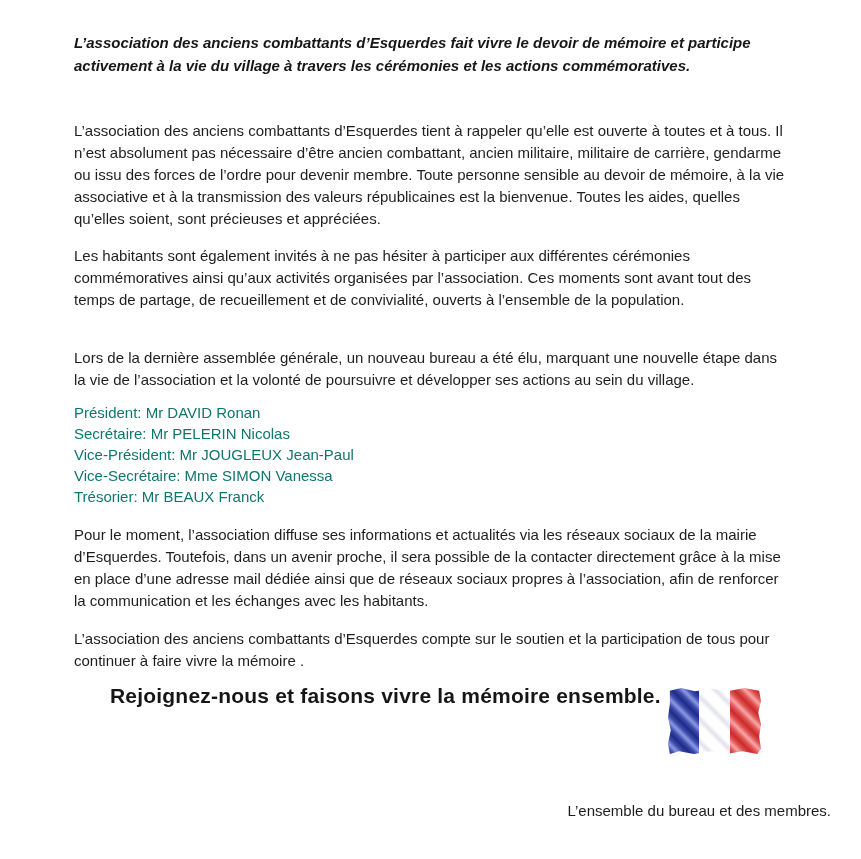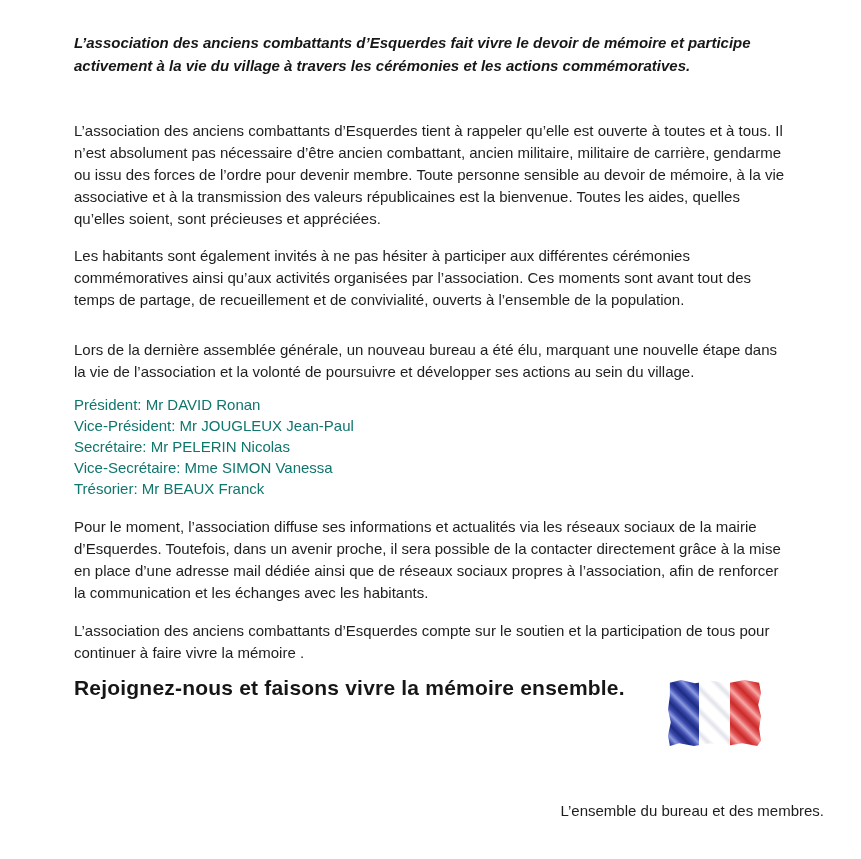--- a/index.html
+++ b/index.html
@@ -27,21 +27,21 @@
     line-height: 23px;
     color: #171717;
   }
   p.bodytext {
     font-size: 15px;
     line-height: 22px;
     color: #1e1e1e;
   }
   .p1 { margin-top: 43px; }
   .p2 { margin-top: 15px; }
-  .p3 { margin-top: 28px; }
+  .p3 { margin-top: 36px; }
   .p4 { margin-top: 17px; }
   .p5 { margin-top: 16px; }
   .bureau {
     margin-top: 11px;
     font-size: 15px;
     line-height: 21px;
     color: #0f766e;
   }
   .cta-row {
     margin-top: 9px;
@@ -49,20 +49,21 @@
     align-items: flex-start;
     width: 718px;
   }
   .cta {
     flex: 1;
     font-size: 21px;
     font-weight: bold;
     color: #161616;
     letter-spacing: 0.2px;
     line-height: 30px;
+    margin-left: 36px;
   }
   .flag {
     width: 93px; height: 66px;
     margin-top: 7px;
     margin-right: 31px;
     display: flex;
     flex-shrink: 0;
     clip-path: polygon(2% 4%, 14% 0%, 29% 5%, 47% 1%, 64% 5%, 82% 0%, 98% 4%,
                        100% 20%, 97% 38%, 100% 55%, 98% 74%, 100% 92%, 96% 100%,
                        80% 96%, 62% 100%, 45% 96%, 28% 100%, 12% 96%, 2% 100%,
@@ -77,42 +78,42 @@
     background: repeating-linear-gradient(45deg,
       #ffffff 0px, #ffffff 5px, #e2e3ea 9px, #ffffff 13px, #ffffff 16px);
   }
   .flag-band.red {
     background: repeating-linear-gradient(45deg,
       #c92b2b 0px, #e25252 4px, #f5a8a8 8px, #e25252 12px, #c92b2b 16px);
   }
   .closing {
     position: absolute;
     top: 802px;
-    right: 37px;
+    right: 30px;
     font-size: 15px;
     color: #1e1e1e;
   }
 </style>
 </head>
 <body>
 
 <div class="page">
 
   <p class="intro textblock">L’association des anciens combattants d’Esquerdes fait vivre le devoir de mémoire et participe activement à la vie du village à travers les cérémonies et les actions commémoratives.</p>
 
   <p class="bodytext textblock p1">L’association des anciens combattants d’Esquerdes tient à rappeler qu’elle est ouverte à toutes et à tous. Il n’est absolument pas nécessaire d’être ancien combattant, ancien militaire, militaire de carrière, gendarme ou issu des forces de l’ordre pour devenir membre. Toute personne sensible au devoir de mémoire, à la vie associative et à la transmission des valeurs républicaines est la bienvenue. Toutes les aides, quelles qu’elles soient, sont précieuses et appréciées.</p>
 
   <p class="bodytext textblock p2">Les habitants sont également invités à ne pas hésiter à participer aux différentes cérémonies commémoratives ainsi qu’aux activités organisées par l’association. Ces moments sont avant tout des temps de partage, de recueillement et de convivialité, ouverts à l’ensemble de la population.</p>
 
   <p class="bodytext textblock p3">Lors de la dernière assemblée générale, un nouveau bureau a été élu, marquant une nouvelle étape dans la vie de l’association et la volonté de poursuivre et développer ses actions au sein du village.</p>
 
   <div class="bureau textblock">
     <div>Président: Mr DAVID Ronan</div>
+    <div>Secrétaire: Mr PELERIN Nicolas</div>
     <div>Vice-Président: Mr JOUGLEUX Jean-Paul</div>
-    <div>Secrétaire: Mr PELERIN Nicolas</div>
     <div>Vice-Secrétaire: Mme SIMON Vanessa</div>
     <div>Trésorier: Mr BEAUX Franck</div>
   </div>
 
   <p class="bodytext textblock p4">Pour le moment, l’association diffuse ses informations et actualités via les réseaux sociaux de la mairie d’Esquerdes. Toutefois, dans un avenir proche, il sera possible de la contacter directement grâce à la mise en place d’une adresse mail dédiée ainsi que de réseaux sociaux propres à l’association, afin de renforcer la communication et les échanges avec les habitants.</p>
 
   <p class="bodytext textblock p5">L’association des anciens combattants d’Esquerdes compte sur le soutien et la participation de tous pour continuer à faire vivre la mémoire .</p>
 
   <div class="cta-row">
     <h1 class="cta">Rejoignez-nous et faisons vivre la mémoire ensemble.</h1>

